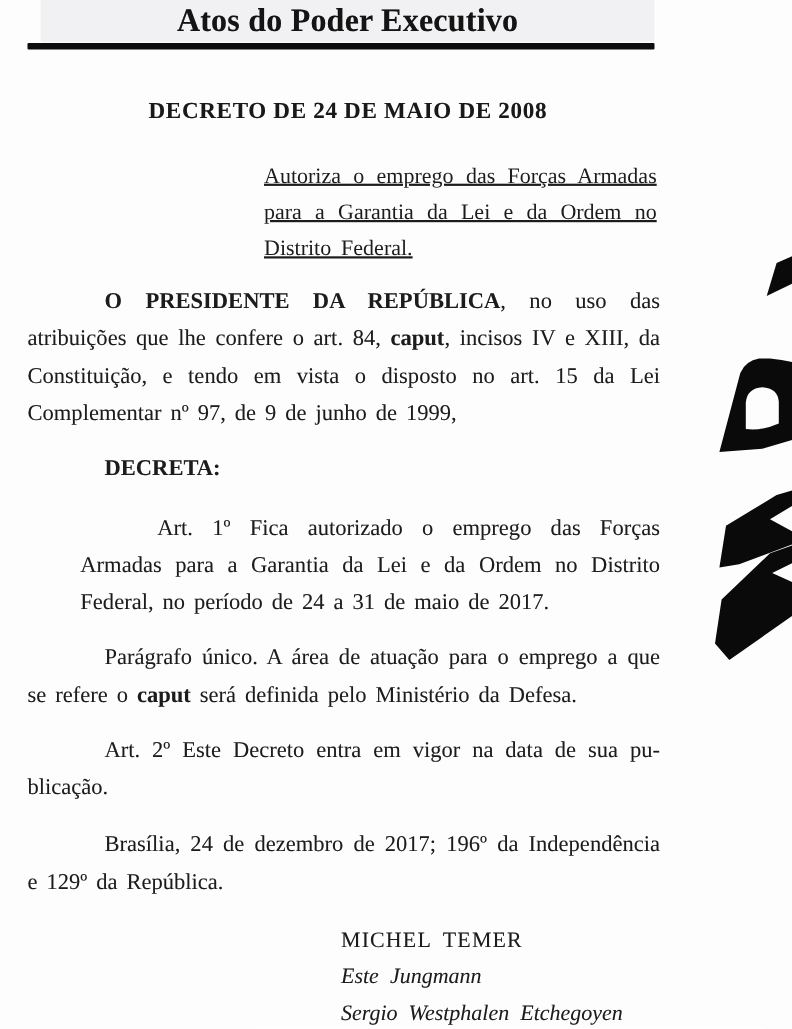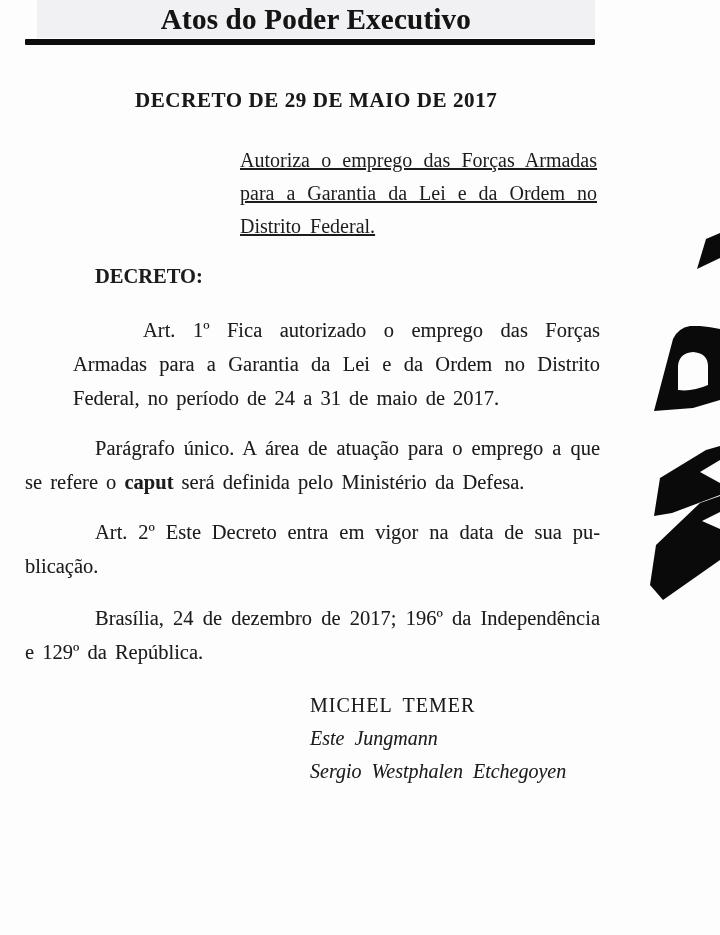--- a/index.html
+++ b/index.html
@@ -73,26 +73,27 @@
   <div class="top-rule"></div>
 
   <div class="header-band">
     <span class="section-title">Atos do Poder Executivo</span>
   </div>
 
   <div class="header-rule"></div>
 
   <div class="doc">
 
-    <h2 class="decree-title">DECRETO DE 29 DE MAIO DE 2017</h2>
+    <h2 class="decree-title">DECRETO DE 24 DE MAIO DE 2008</h2>
 
     <div class="ementa">Autoriza o emprego das Forças Armadas para a Garantia da Lei e da Ordem no Dis­trito Federal.</div>
 
+    <p class="para mt-preamble"><b>O PRESIDENTE DA REPÚBLICA</b><span>, no uso das atribuições que lhe confere o art. 84, </span><b>caput</b><span>, incisos IV e XIII, da Constituição, e tendo em vista o disposto no art. 15 da Lei Complementar nº 97, de 9 de junho de 1999,</span></p>
 
-    <p class="para mt-decreta"><b>DECRETO:</b></p>
+    <p class="para mt-decreta"><b>DECRETA:</b></p>
 
     <p class="para mt-art1"><span>Art. 1º Fica autorizado o emprego das Forças Armadas para a Garantia da Lei e da Ordem no Distrito Federal, no período de 24 a 31 de maio de 2017.</span></p>
 
     <p class="para mt-sole"><span>Parágrafo único. A área de atuação para o emprego a que se refere o </span><b>caput</b><span> será definida pelo Ministério da Defesa.</span></p>
 
     <p class="para mt-art2"><span>Art. 2º Este Decreto entra em vigor na data de sua pu­blicação.</span></p>
 
     <p class="para mt-date"><span>Brasília, 24 de dezembro de 2017; 196º da Independência e 129º da República.</span></p>
 
     <div class="signature-block">

